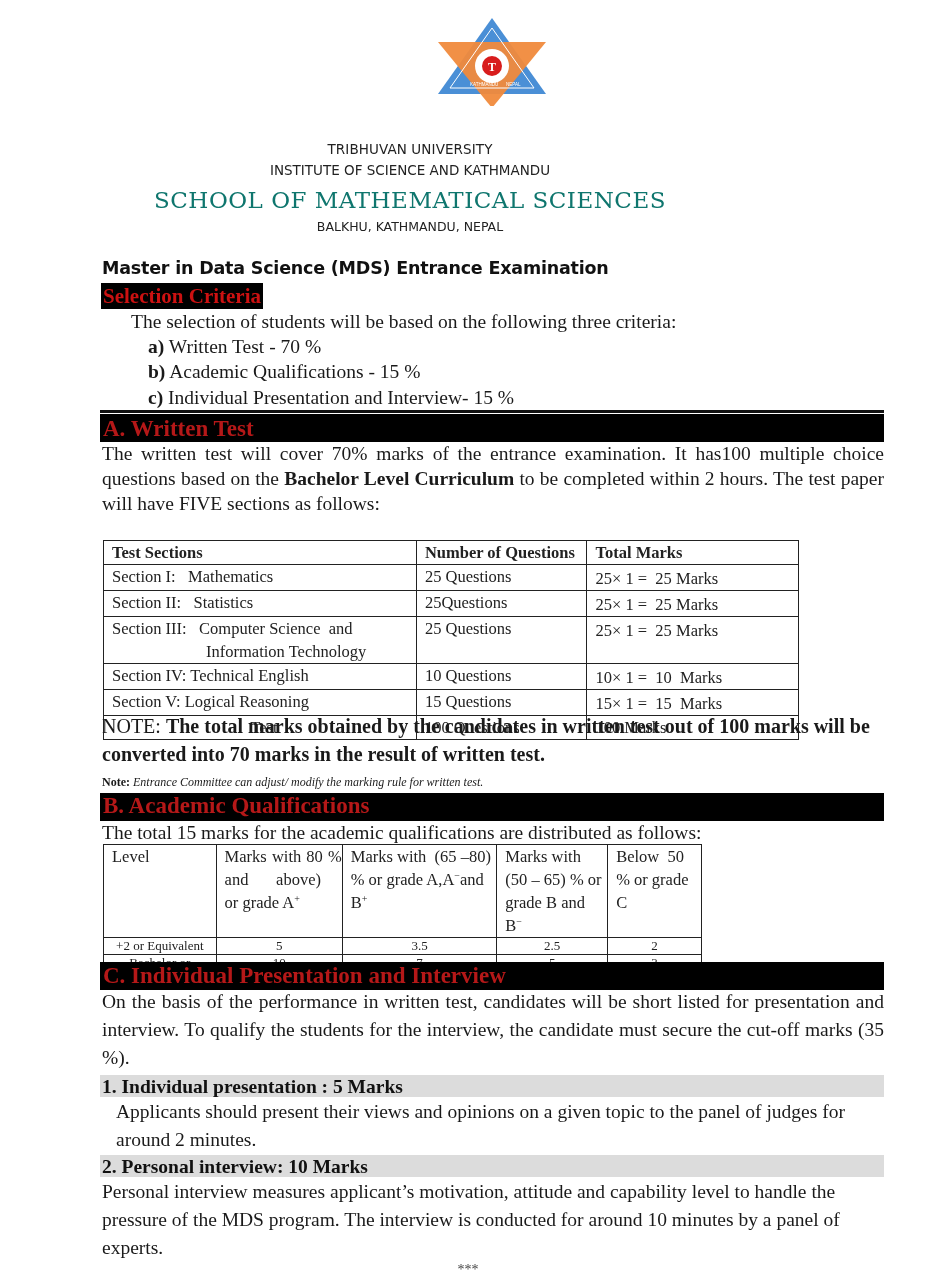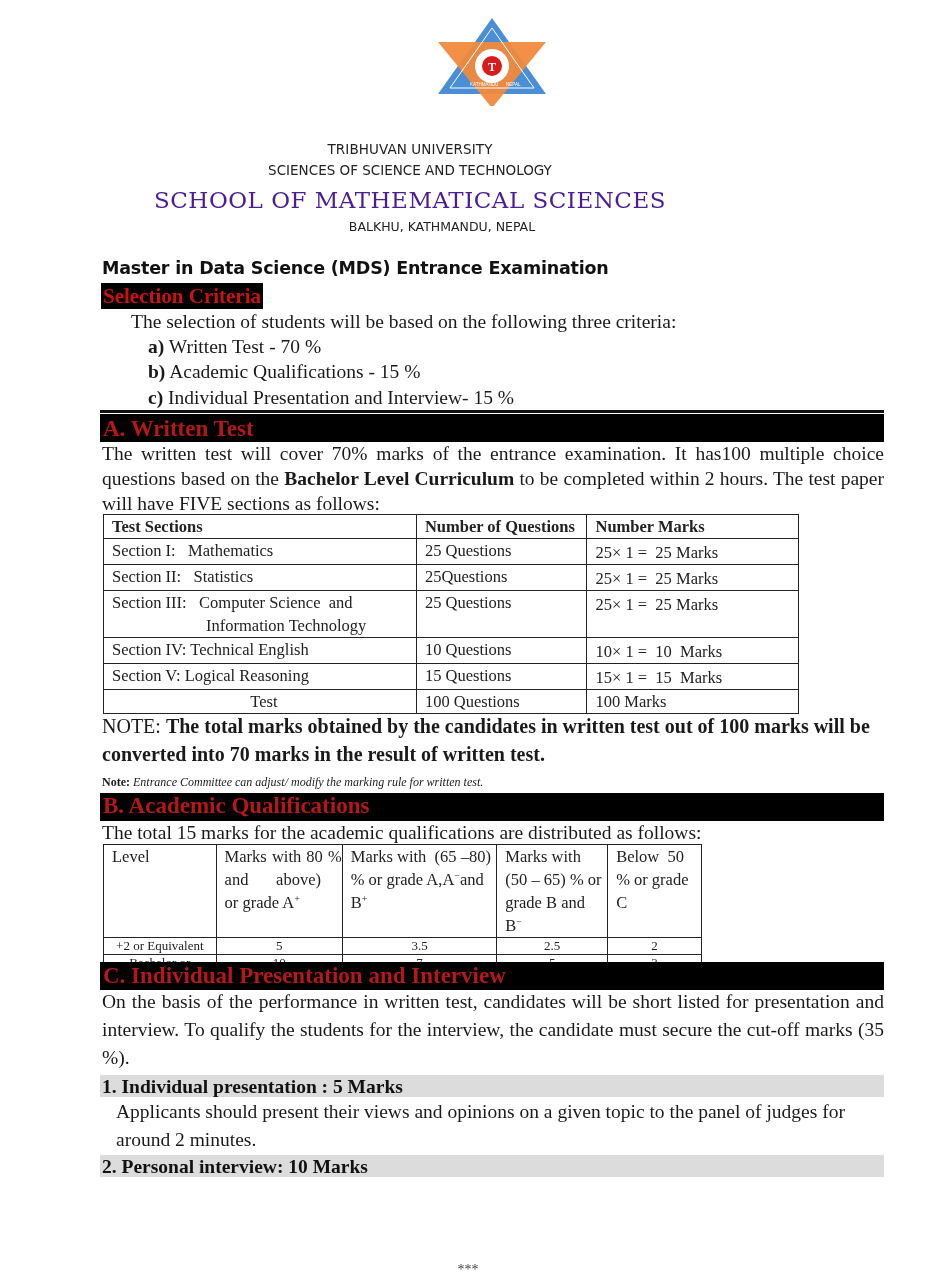--- a/index.html
+++ b/index.html
@@ -9,22 +9,22 @@
 
   
   .logo { position: absolute; left: 434px; top: 16px; width: 116px; height: 90px; }
 
   
   .hdr { position: absolute; left: 0; width: 820px; text-align: center;
          font-family: "DejaVu Sans", sans-serif; color: #222; }
   .hdr-uni { top: 141px; font-size: 13.5px; letter-spacing: 0.1px; }
   .hdr-inst { top: 162px; font-size: 13.5px; }
   .hdr-school { top: 187px; font-family: "DejaVu Serif", serif; font-size: 23px;
-                letter-spacing: 0.5px; color: #4c1d95; font-weight: normal; }
-  .hdr-addr { top: 219px; font-size: 12.5px; padding-left: 32px; }
+                letter-spacing: 0.5px; color: #0f766e; font-weight: normal; }
+  .hdr-addr { top: 219px; font-size: 12.5px; }
 
   .abs { position: absolute; }
   .doc-title { left: 102px; top: 258px; font-family: "DejaVu Sans", sans-serif;
                font-weight: bold; font-size: 17.5px; color: #111; letter-spacing: -0.2px; }
 
   .red-head { color: #cc1111; font-weight: bold; }
   .band { background: #000000; }
 
   .sel-crit { left: 101px; top: 283px; height: 26px; padding: 0 2px;
               font-size: 21px; line-height: 26px; }
@@ -39,21 +39,21 @@
   .sec-band { left: 100px; width: 784px; height: 28px; }
   .sec-title { position: absolute; left: 3px; top: 0; font-size: 23px; line-height: 30px;
                color: #b51818; font-weight: bold; }
 
   .para { left: 102px; width: 782px; font-size: 19.5px; line-height: 25px; text-align: justify; }
 
   table.grid { position: absolute; border-collapse: collapse; }
   table.grid td { border: 1px solid #222; vertical-align: top; padding: 0 0 0 8px;
                   font-size: 16.5px; line-height: 23px; color: #222; }
 
-  .t1 { left: 103px; top: 514px; width: 696px; }
+  .t1 { left: 103px; top: 540px; width: 696px; }
   .t1 td.h { font-weight: bold; font-size: 16.5px; }
 
   .t2 { left: 103px; top: 844px; width: 599px; }
   .t2 td { font-size: 16.5px; line-height: 20px; padding: 3px 6px 1px 8px; }
   .t2 td.c { text-align: center; font-size: 13px; line-height: 16px; padding: 0; }
   .t2 td.lvl { text-align: center; font-size: 13px; line-height: 16px; padding: 0; }
 
   .note1 { left: 102px; top: 712px; width: 784px; font-size: 20px; line-height: 28px; }
   .note2 { left: 102px; top: 772px; font-size: 12px; line-height: 20px; }
   .note2 i { font-style: italic; }
@@ -76,21 +76,21 @@
     <polygon points="4,26 112,26 58,92" fill="#f08a3c" opacity="0.95"></polygon>
     <polygon points="58,12 100,72 16,72" fill="none" stroke="#ffffff" stroke-width="1"></polygon>
     <circle cx="58" cy="50" r="17" fill="#ffffff"></circle>
     <circle cx="58" cy="50" r="10" fill="#d81c1c"></circle>
     <text x="58" y="55" text-anchor="middle" font-size="12" fill="#ffffff" font-family="Liberation Serif, serif" font-weight="bold">T</text>
     <text x="36" y="70" font-size="4.5" fill="#ffffff" font-family="Liberation Sans, sans-serif">KATHMANDU</text>
     <text x="72" y="70" font-size="4.5" fill="#ffffff" font-family="Liberation Sans, sans-serif">NEPAL</text>
   </svg>
 
   <div class="hdr hdr-uni">TRIBHUVAN UNIVERSITY</div>
-  <div class="hdr hdr-inst">SCIENCES OF SCIENCE AND TECHNOLOGY</div>
+  <div class="hdr hdr-inst">INSTITUTE OF SCIENCE AND KATHMANDU</div>
   <div class="hdr hdr-school">SCHOOL OF MATHEMATICAL SCIENCES</div>
   <div class="hdr hdr-addr">BALKHU, KATHMANDU, NEPAL</div>
 
   <div class="abs doc-title">Master in Data Science (MDS) Entrance Examination</div>
 
   <div class="abs sel-crit band red-head">Selection Criteria</div>
 
   <div class="abs body-text intro">The selection of students will be based on the following three criteria:</div>
 
   <div class="abs crit" style="top:334px;">
@@ -116,21 +116,21 @@
   <table class="grid t1">
     <colgroup>
         <col style="width:330px">
         <col style="width:192px">
         <col style="width:232px">
       </colgroup>
     <tbody>
         <tr>
       <td class="h">Test Sections</td>
       <td class="h">Number of Questions</td>
-      <td class="h">Number Marks</td>
+      <td class="h">Total Marks</td>
     </tr>
     <tr>
       <td style="white-space:pre">Section I:   Mathematics</td>
       <td>25 Questions</td>
       <td style="white-space:pre;padding-top:2px">25× 1 =  25 Marks</td>
     </tr>
     <tr>
       <td style="white-space:pre">Section II:   Statistics</td>
       <td>25Questions</td>
       <td style="white-space:pre;padding-top:2px">25× 1 =  25 Marks</td>
@@ -215,15 +215,16 @@
   <div class="abs para para-lh" style="top:988px;">On the basis of the performance in written test, candidates will be short listed for presentation and interview. To qualify the students for the interview, the candidate must secure the cut-off marks (35 %).</div>
 
   <div class="abs sub-band" style="top:1075px;">
     <span class="sub-title">1.  Individual presentation : 5 Marks</span>
   </div>
   <div class="abs para para-lh" style="left:116px;width:768px;top:1098px;text-align:left">Applicants should present their views and opinions on a given topic to the panel of judges for around 2 minutes.</div>
 
   <div class="abs sub-band" style="top:1155px;">
     <span class="sub-title">2.  Personal interview: 10 Marks</span>
   </div>
+  <div class="abs para para-lh" style="width:770px;top:1178px;text-align:left"> Personal interview measures applicant’s motivation, attitude and capability level to handle the pressure of the MDS program. The interview is conducted for around 10 minutes by a panel of experts.</div>
 
   <div class="abs stars" style="width:984px;left:-24px">***</div>
 </div>
 
 </body></html>

